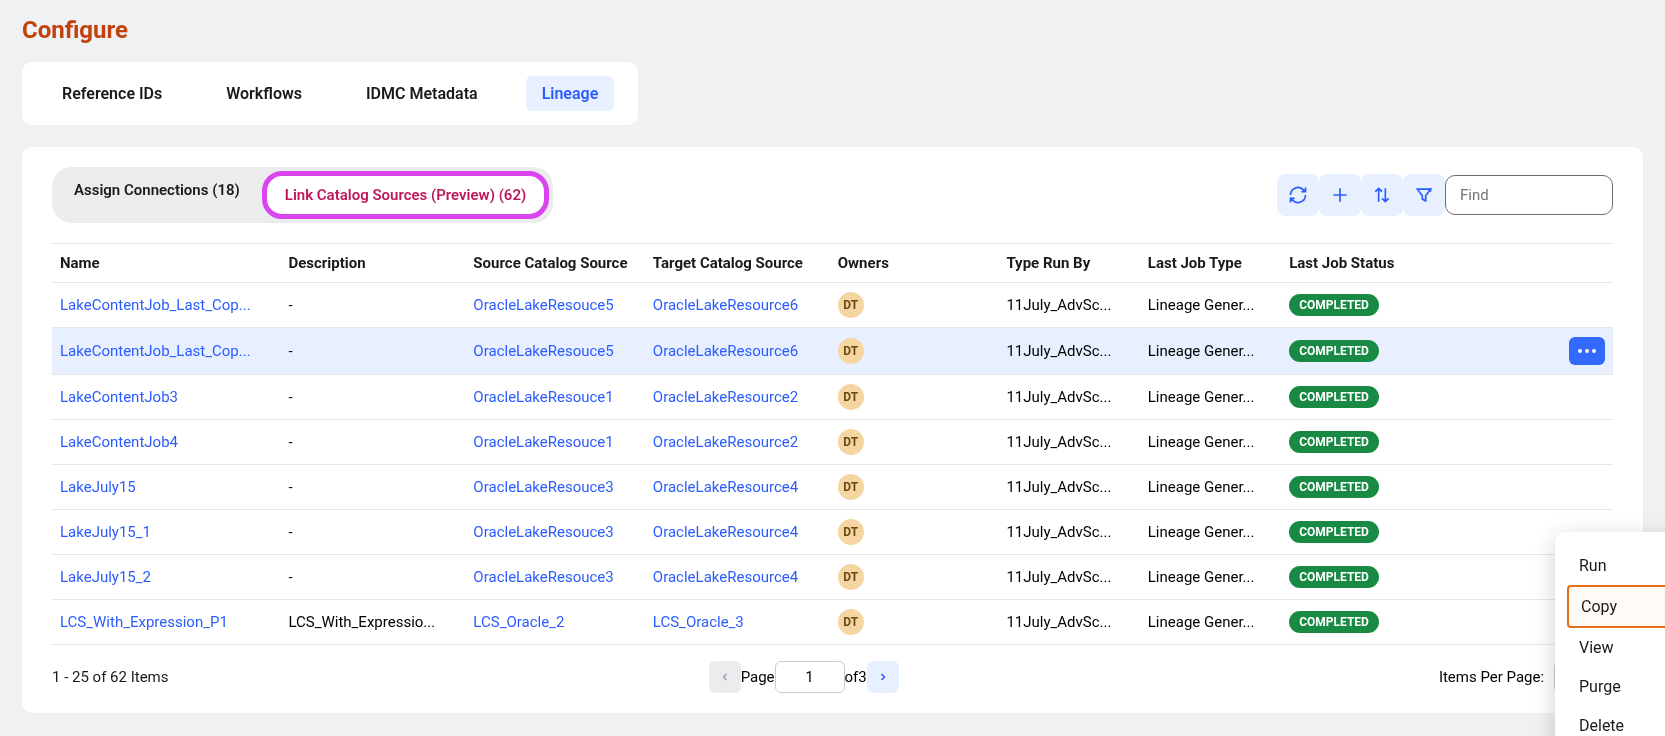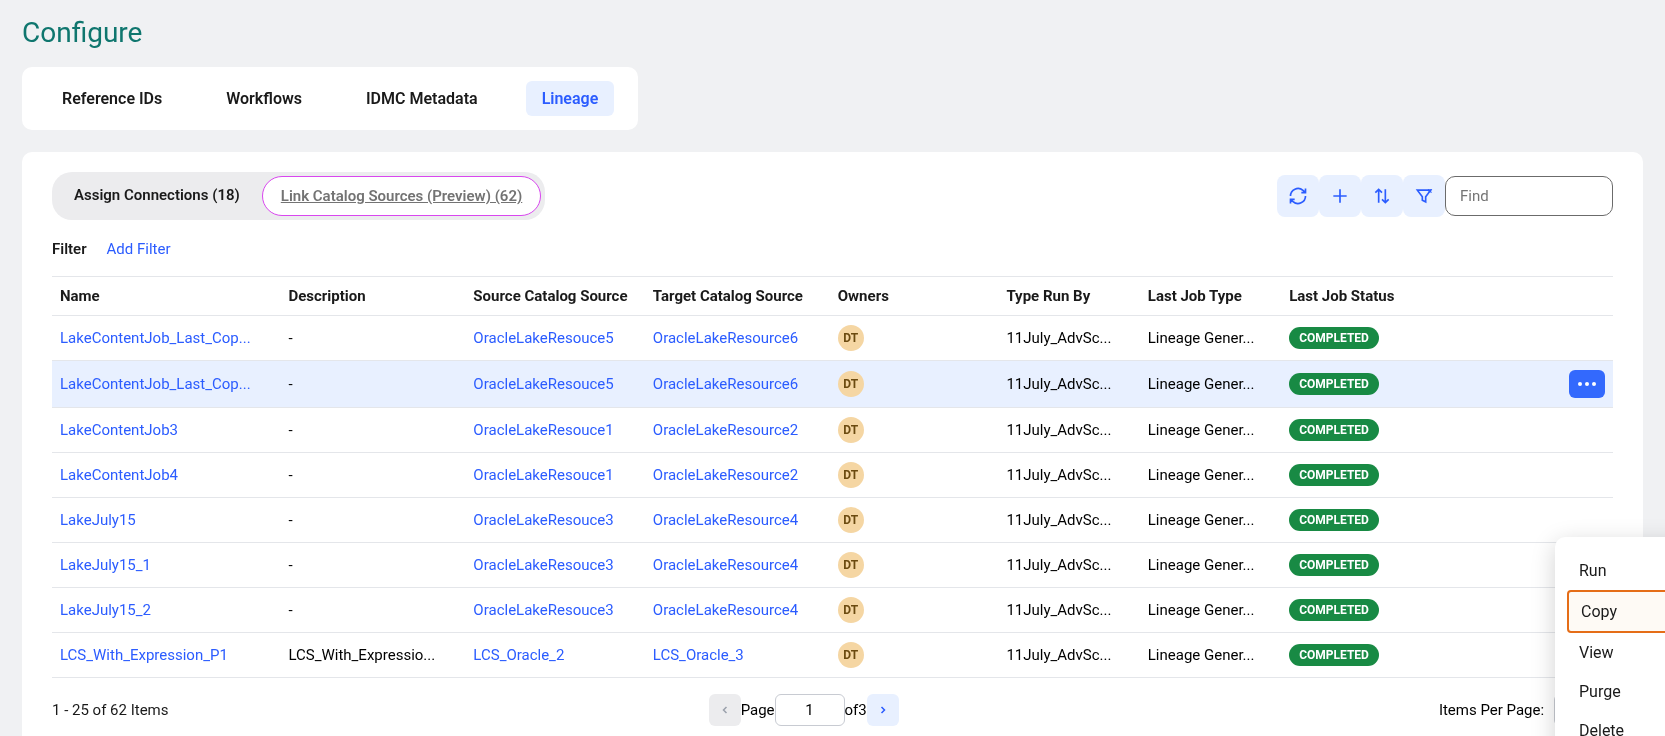--- a/index.html
+++ b/index.html
@@ -9,23 +9,23 @@
   font-family: -apple-system, BlinkMacSystemFont, "Segoe UI", Roboto, Arial, sans-serif;
 }
 body {
   background: #f0f1f3;
   width: 1665px;
   height: 736px;
   overflow: hidden;
   padding: 0 22px;
 }
 .page-title {
-  font-size: 28px;
-  font-weight: 400;
-  color: #0f766e;
+  font-size: 24px;
+  font-weight: 700;
+  color: #c2410c;
   padding: 16px 0 18px 0;
 }
 .tabs-container {
   background: #fff;
   border-radius: 10px;
   padding: 14px 24px;
   display: inline-flex;
   gap: 32px;
   align-items: center;
 }
@@ -64,23 +64,22 @@
 .subtab {
   font-size: 15px;
   font-weight: 600;
   padding: 10px 18px;
   border-radius: 20px;
   cursor: pointer;
   color: #1a1a1a;
 }
 .subtab.active {
   background: #fff;
-  color: #737373;
-  border: 1px solid #d946ef;
-  text-decoration: underline;
+  color: #be185d;
+  border: 5px solid #d946ef;
 }
 .toolbar-actions {
   display: flex;
   gap: 0;
   align-items: center;
 }
 .icon-btn {
   width: 42px;
   height: 42px;
   border-radius: 8px;
@@ -326,24 +325,20 @@
       <div class="icon-btn">
         <svg class="icon-svg" viewBox="0 0 24 24">
             <path d="M4 5h16l-6 8v6l-4-2v-4L4 5z"></path>
             <path d="M17 4l4 4M21 4l-4 4" stroke-width="1.5"></path>
           </svg>
       </div>
       <input class="search-box" placeholder="Find" style="">
     </div>
   </div>
 
-  <div class="filter-row">
-    <span class="filter-label">Filter</span>
-    <span class="add-filter">Add Filter</span>
-  </div>
 
   <table class="table">
     <thead>
       <tr>
         <th class="col-name">Name</th>
         <th class="col-desc">Description</th>
         <th class="col-src">Source Catalog Source</th>
         <th class="col-tgt">Target Catalog Source</th>
         <th class="col-own">Owners</th>
         <th class="col-run">Type Run By</th>

